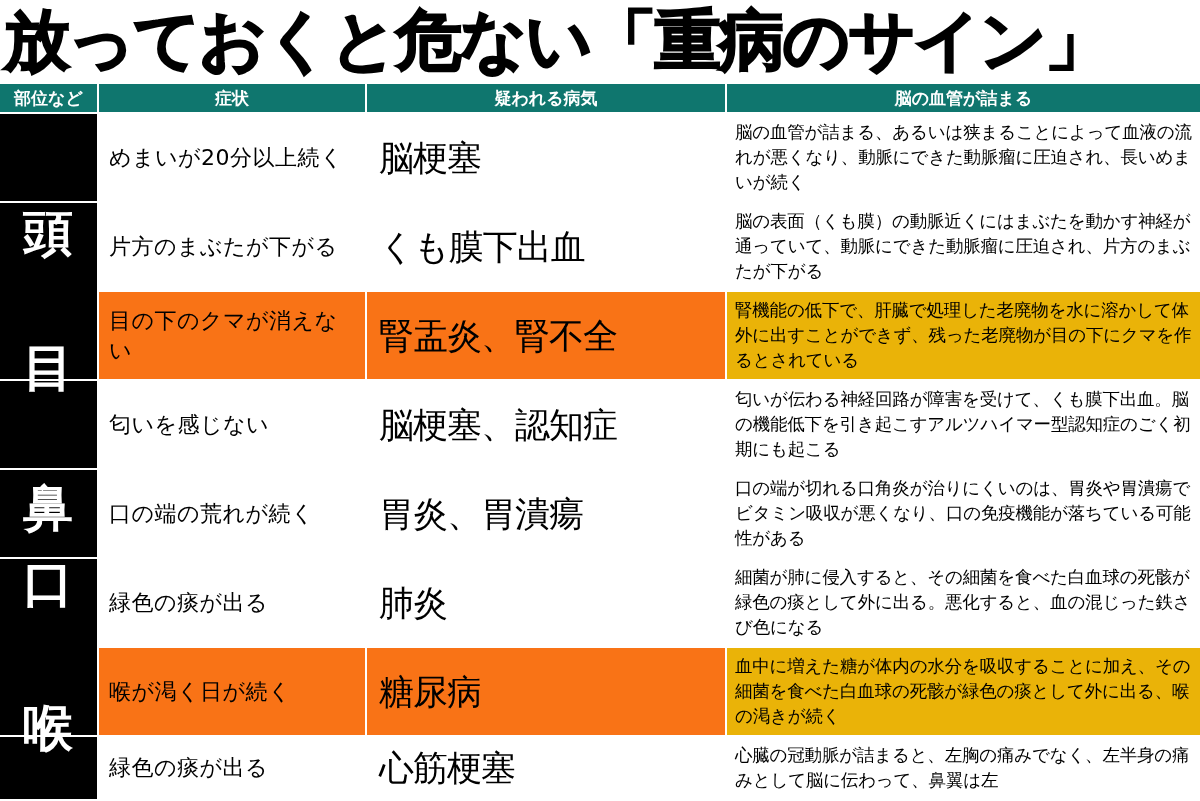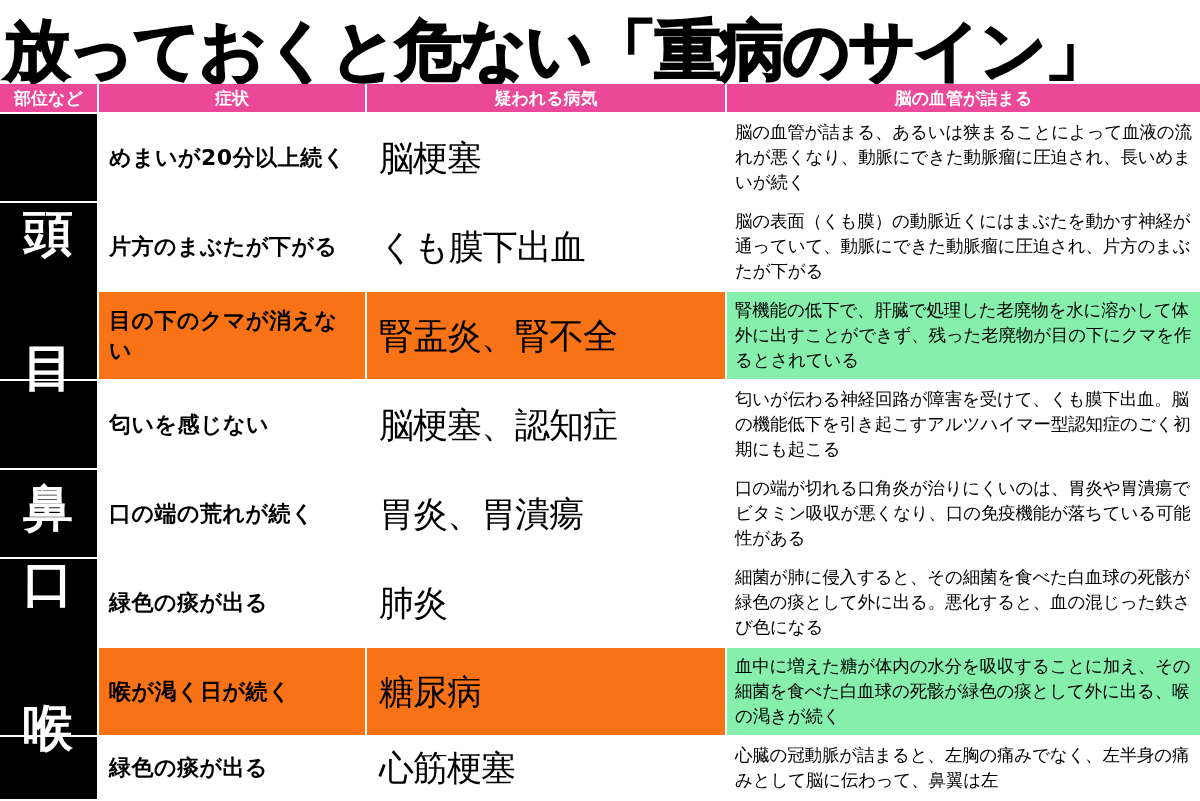--- a/index.html
+++ b/index.html
@@ -17,21 +17,21 @@
   .page {
     position: relative;
     width: 1200px;
     height: 801px;
     box-sizing: border-box;
   }
 
   
   .title-bar {
     height: 84px;
-    padding: 12px 4px 0 4px;
+    padding: 2px 4px 0 4px;
     box-sizing: border-box;
     overflow: hidden;
   }
   .title-text {
     font-family: "DejaVu Sans", "Liberation Sans", sans-serif;
     font-weight: 900;
     font-size: 66px;
     line-height: 78px;
     letter-spacing: -2px;
     white-space: nowrap;
@@ -44,21 +44,21 @@
     border-collapse: collapse;
     width: 1200px;
     table-layout: fixed;
   }
   col.c-part  { width: 98px; }
   col.c-symp  { width: 268px; }
   col.c-dis   { width: 360px; }
   col.c-why   { width: 474px; }
 
   thead th {
-    background: #ec4899;
+    background: #0f766e;
     color: #ffffff;
     font-size: 17px;
     font-weight: bold;
     height: 28px;
     text-align: center;
     border-right: 2px solid #ffffff;
     border-bottom: 2px solid #ffffff;
     padding: 0;
     font-family: "DejaVu Sans", "Liberation Sans", sans-serif;
   }
@@ -88,21 +88,21 @@
   td.part .vert {
     display: inline-block;
     writing-mode: vertical-rl;
     text-orientation: upright;
     line-height: 1.0;
   }
 
   
   td.symptom {
     font-family: "DejaVu Sans", "Liberation Sans", sans-serif;
-    font-weight: bold;
+    font-weight: normal;
     font-size: 22px;
     line-height: 30px;
     padding: 6px 8px 6px 10px;
     letter-spacing: 0.5px;
     margin-left: 19px;
   }
   
   td.disease {
     font-family: "DejaVu Sans", "Liberation Sans", sans-serif;
     font-weight: 400;
@@ -119,21 +119,21 @@
     padding: 6px 8px 6px 8px;
     letter-spacing: -0.2px;
   }
 
   tr.row-white td.symptom,
   tr.row-white td.disease,
   tr.row-white td.reason { background: #ffffff; }
 
   tr.row-gray td.symptom,
   tr.row-gray td.disease { background: #f97316; }
-  tr.row-gray td.reason  { background: #86efac; margin-left: 47px; }
+  tr.row-gray td.reason  { background: #eab308; margin-left: 47px; }
 
   .cut {  }
 </style>
 </head>
 <body>
 
 <div class="page">
 
   <div class="title-bar">
     <div class="title-text">放っておくと危ない「重病のサイン」</div>

